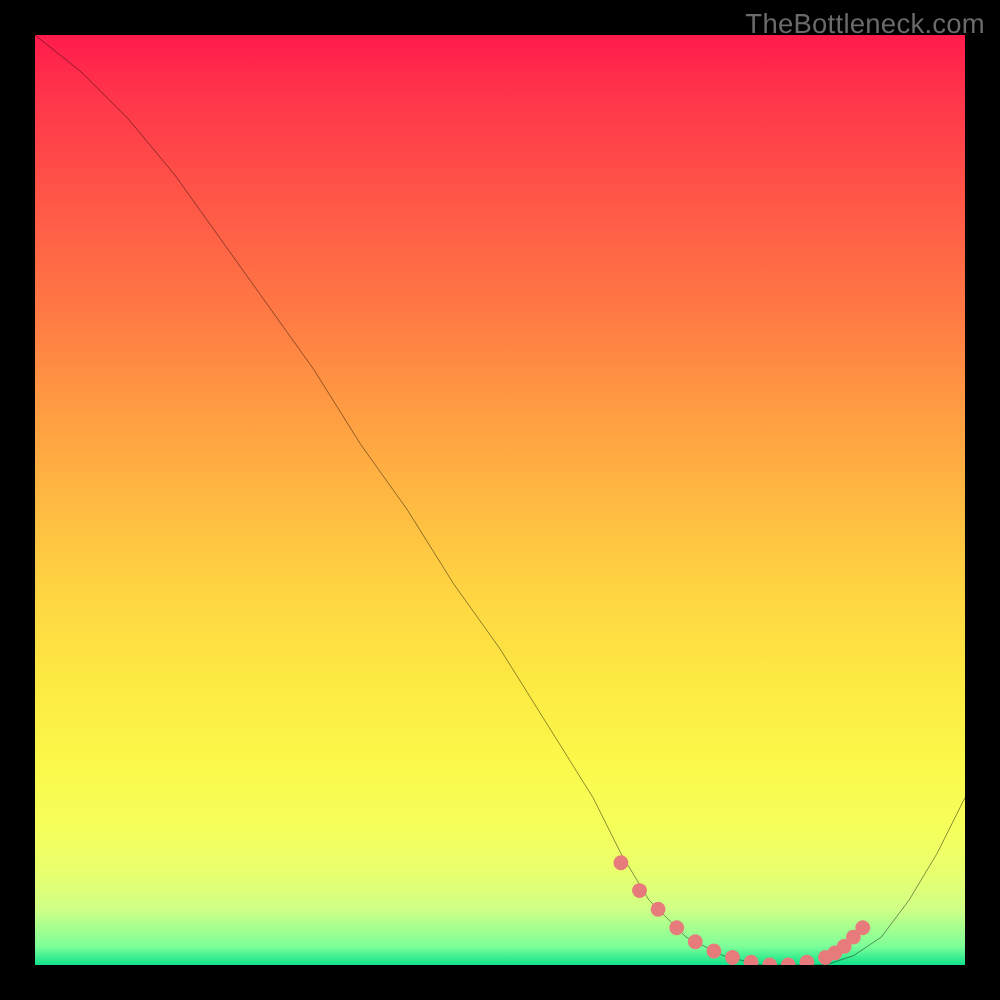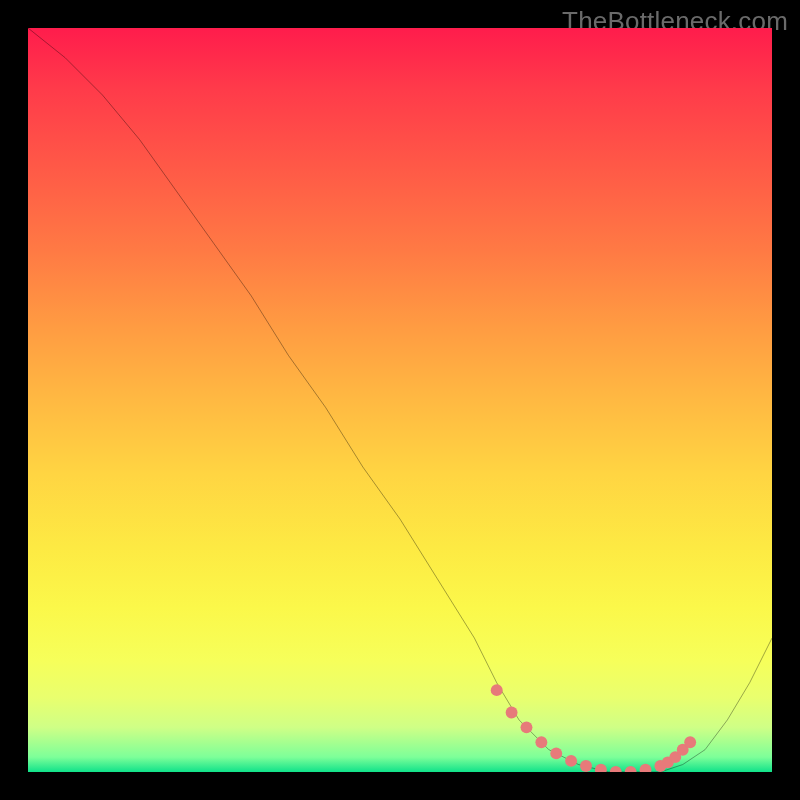--- a/index.html
+++ b/index.html
@@ -50,21 +50,21 @@
     inset: 0;
     width: 100%;
     height: 100%;
   }
   .watermark {
     position: absolute;
     top: 6px;
     right: 12px;
     color: #6a6a6a;
     font-family: Arial, Helvetica, sans-serif;
-    font-size: 26px;
+    font-size: 22px;
     letter-spacing: 0.2px;
     user-select: none;
   }
 </style>
 </head>
 <body>
 
 <div class="outer">
 
   <div class="watermark">TheBottleneck.com</div>

